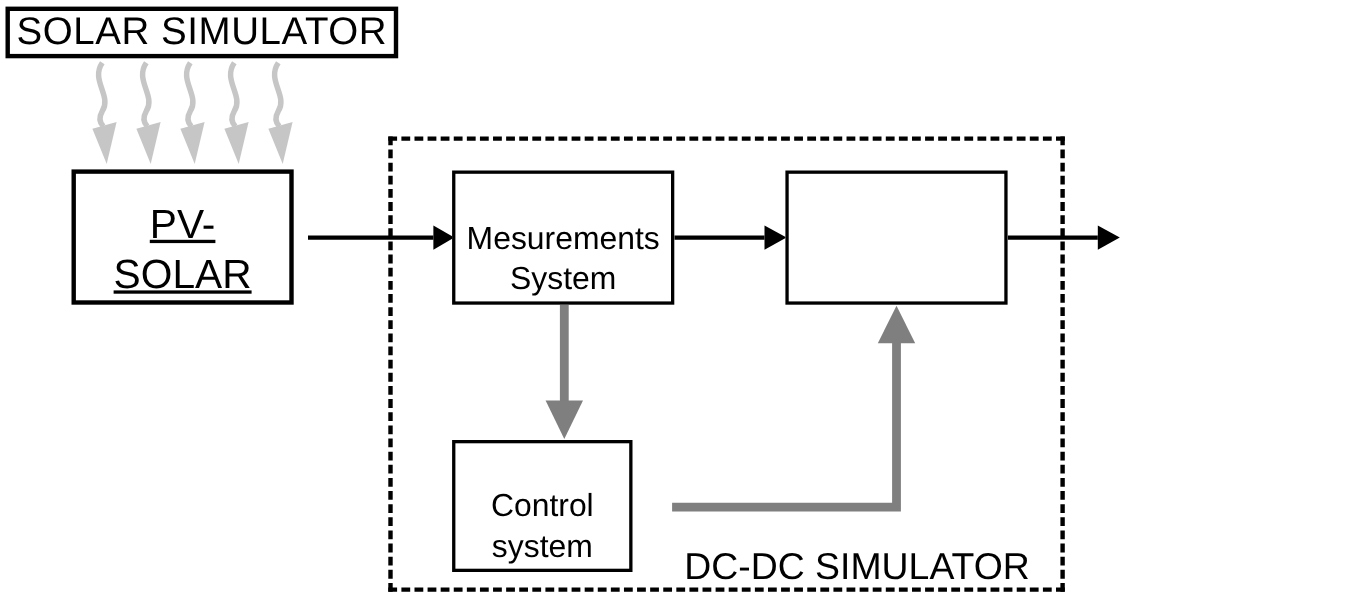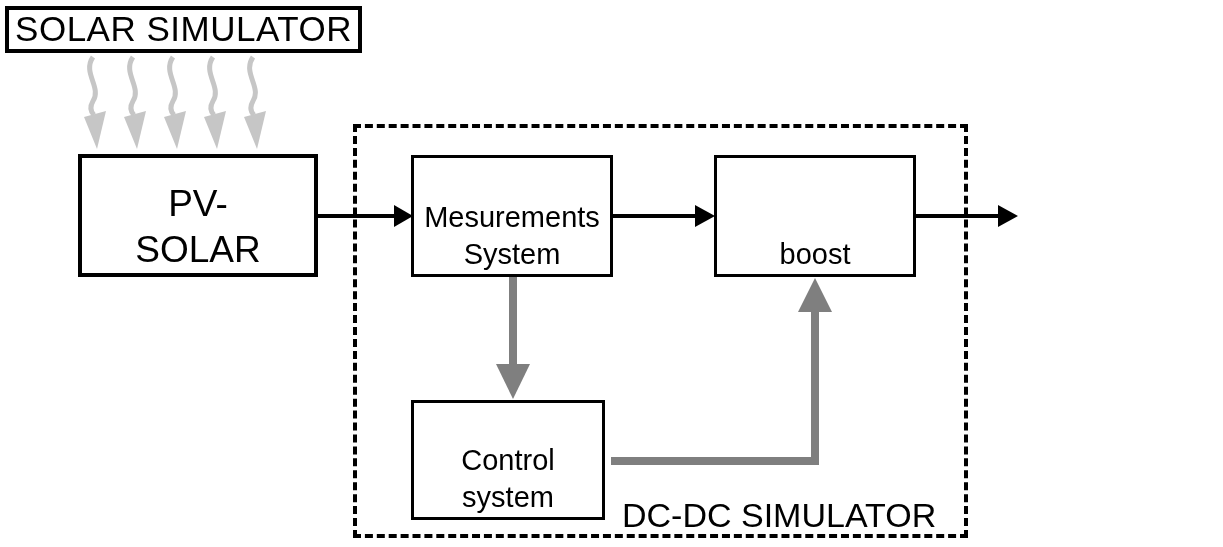--- a/index.html
+++ b/index.html
@@ -18,25 +18,25 @@
     position: absolute;
     background: #ffffff;
     border: 4px solid #000000;
     display: flex;
     align-items: flex-end;
     justify-content: center;
     text-align: center;
   }
   .line { display: block; }
   .solar   { left: 5px;    top: 6px;   width: 357px; height: 47px;  font-size: 35px; letter-spacing: 0.5px; }
-  .pv      { left: 78px;   top: 154px; width: 240px; height: 123px; font-size: 37px; line-height: 1.25; }
+  .pv      { left: 65px;   top: 154px; width: 202px; height: 123px; font-size: 37px; line-height: 1.25; text-decoration: underline; }
   .meas    { left: 411px;  top: 155px; width: 202px; height: 122px; border-width: 3px; font-size: 29px; line-height: 1.3; }
   .boost   { left: 714px;  top: 155px; width: 202px; height: 122px; border-width: 3px; font-size: 29px; line-height: 1.3; }
   .load    { left: 1017px; top: 155px; width: 203px; height: 122px; font-size: 36px; letter-spacing: 1px; }
-  .control { left: 411px;  top: 400px; width: 194px; height: 120px; border-width: 3px; font-size: 29px; line-height: 1.3; }
+  .control { left: 411px;  top: 400px; width: 164px; height: 120px; border-width: 3px; font-size: 29px; line-height: 1.3; }
   .group-box {
     position: absolute;
     left: 353px; top: 124px;
     width: 615px; height: 414px;
     border: 4px dashed #000000;
     background: transparent;
   }
   .group-label {
     position: absolute;
     left: 622px; top: 496px;
@@ -111,21 +111,20 @@
 
   <div class="box meas">
     <div>
       <span class="line">Mesurements</span>
       <span class="line">System</span>
     </div>
   </div>
 
   <div class="box boost">
     <div>
-      <span class="line">boost</span>
     </div>
   </div>
 
   <div class="box control">
     <div>
       <span class="line">Control</span>
       <span class="line">system</span>
     </div>
   </div>
 

